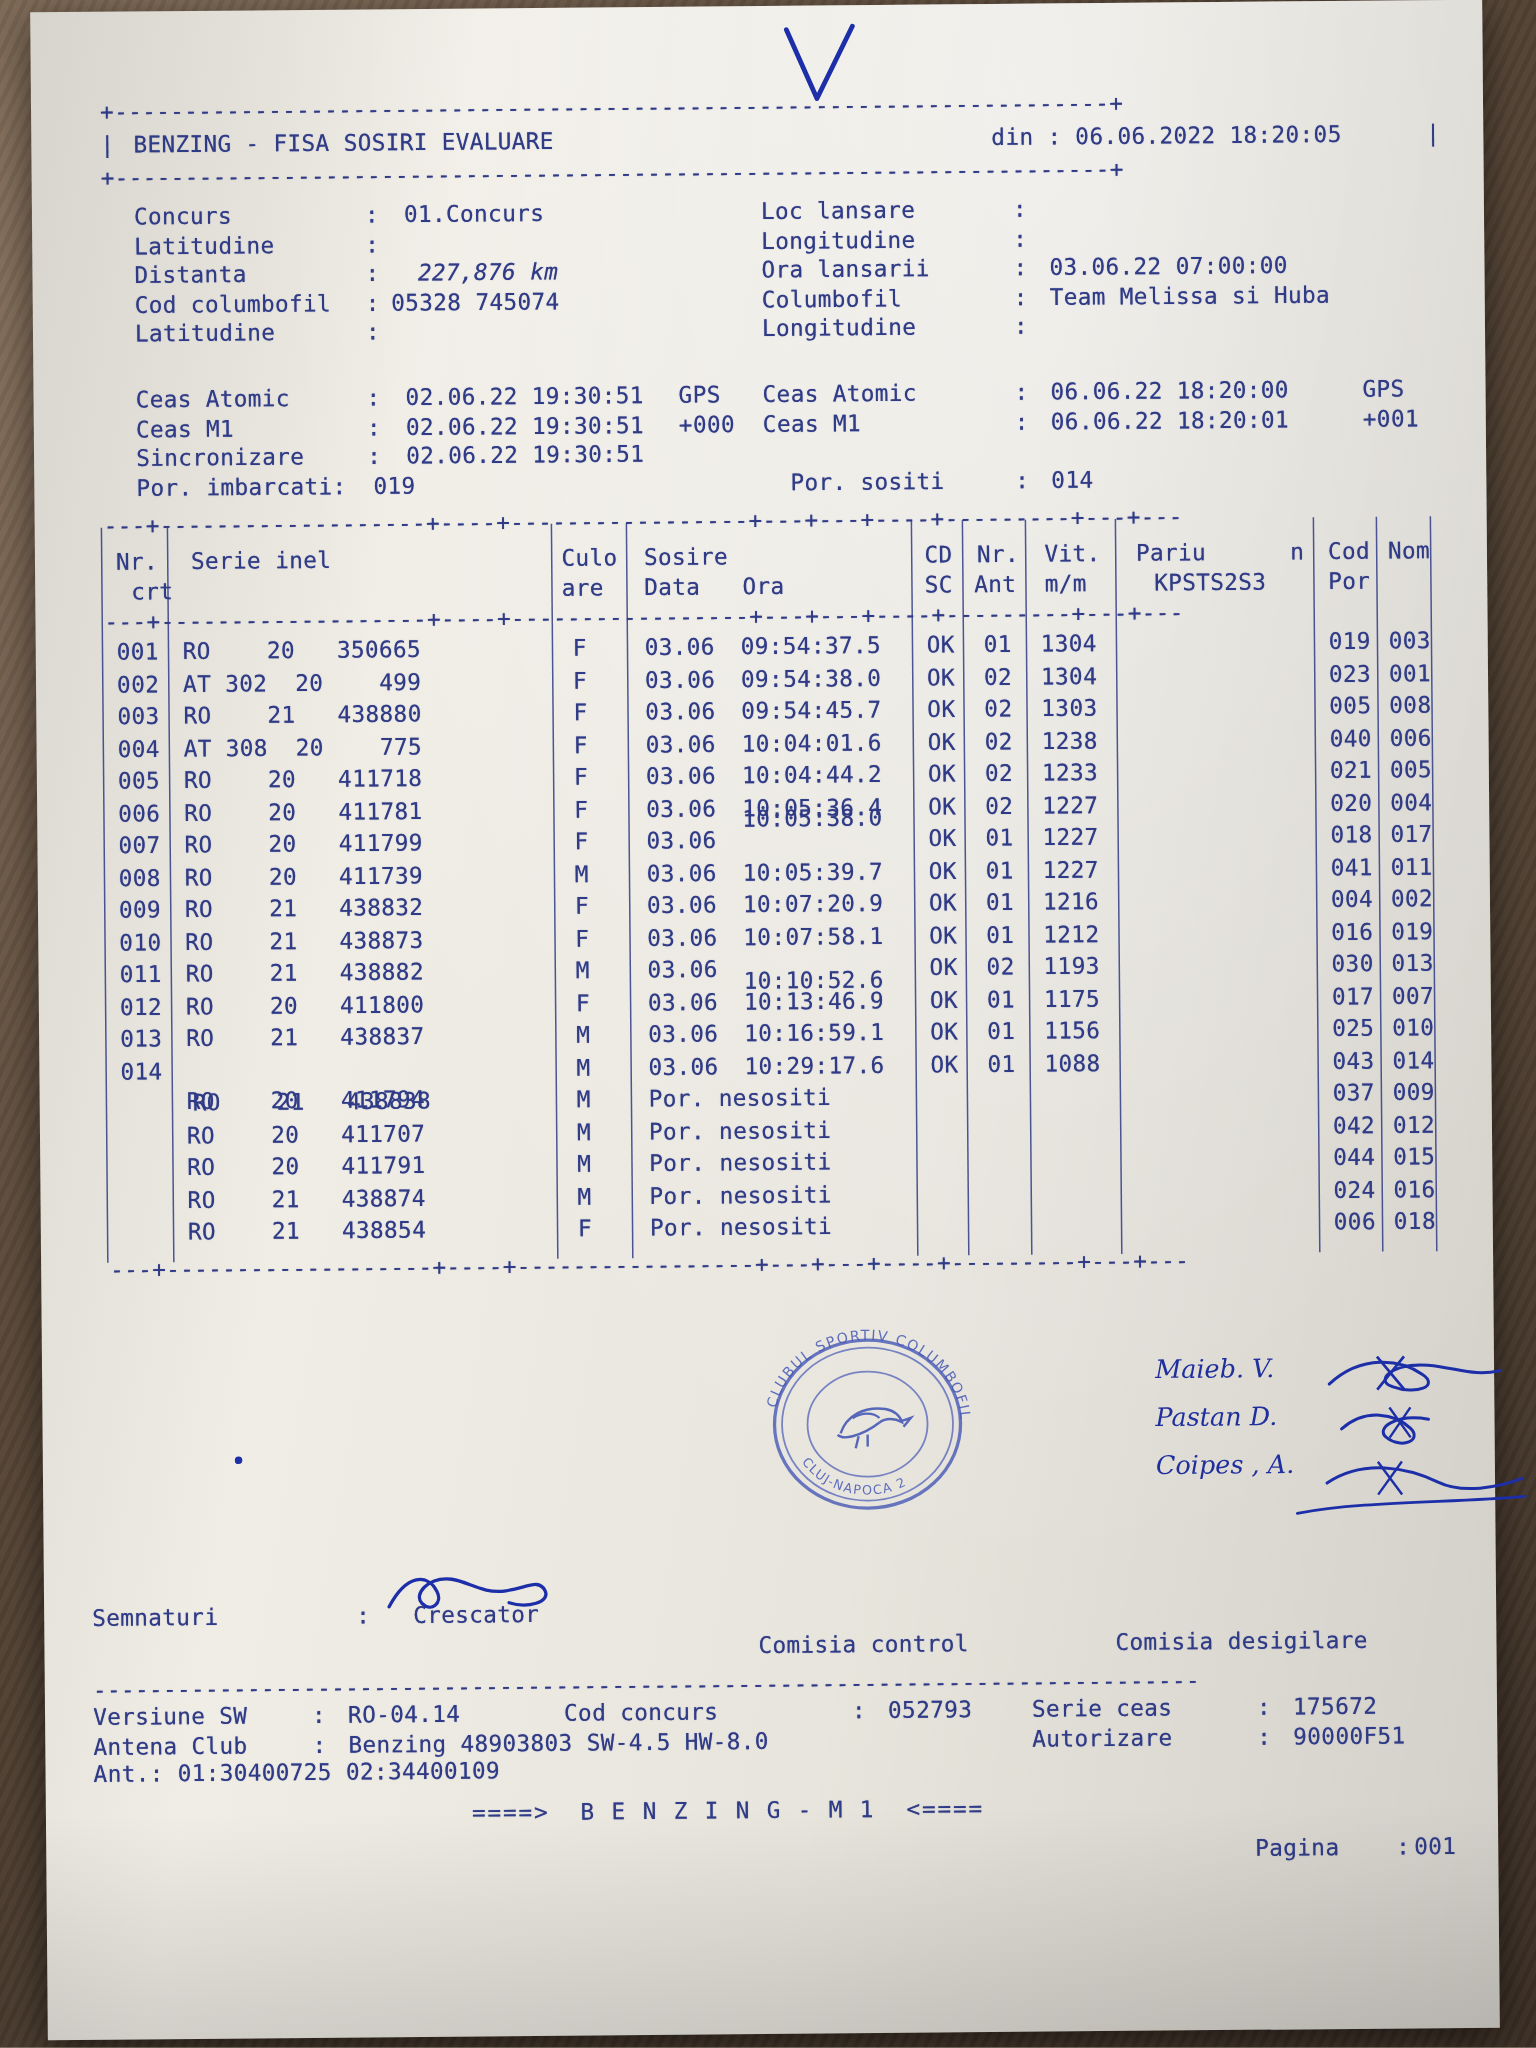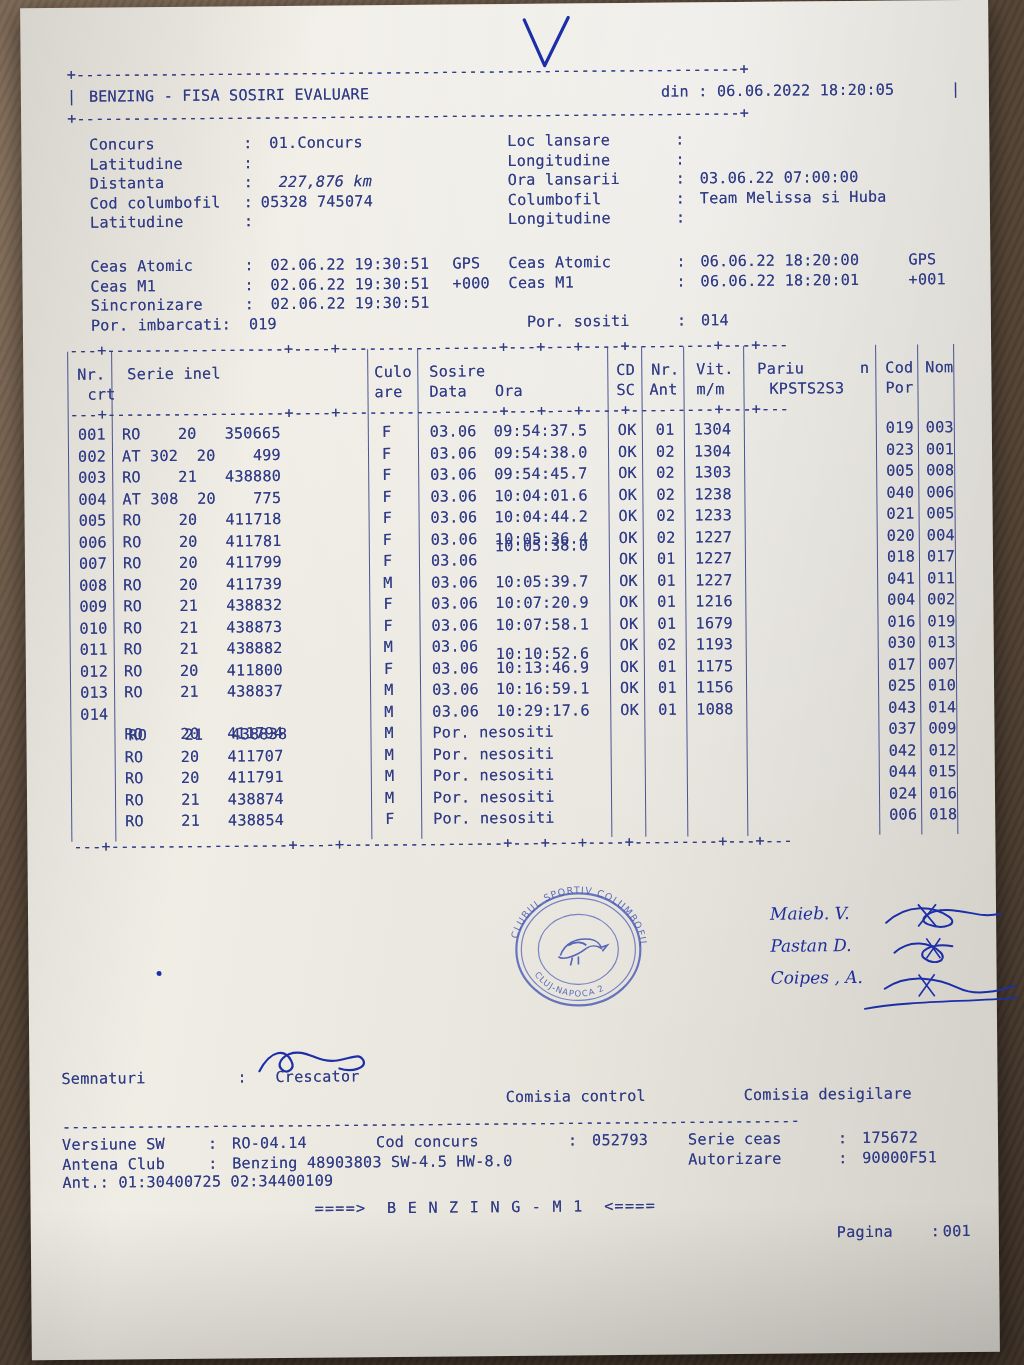--- a/index.html
+++ b/index.html
@@ -349,21 +349,21 @@
           <div class="print" style="left: 856px; top: 532px;">002</div>
         </div>
         <div style="position: absolute; left: 0px; top: 0px;">
           <div class="print" style="left: 8px; top: 553.5px;">010</div>
           <div class="print" style="left: 52px; top: 553.5px;">RO    21   438873</div>
           <div class="print" style="left: 312px; top: 553.5px;">F</div>
           <div class="print" style="left: 360px; top: 553.5px;">03.06</div>
           <div class="print" style="left: 424px; top: 553.5px;">10:07:58.1</div>
           <div class="print" style="left: 548px; top: 553.5px;">OK</div>
           <div class="print" style="left: 586px; top: 553.5px;">01</div>
-          <div class="print" style="left: 624px; top: 553.5px;">1679</div>
+          <div class="print" style="left: 624px; top: 553.5px;">1212</div>
           <div class="print" style="left: 816px; top: 553.5px;">016</div>
           <div class="print" style="left: 856px; top: 553.5px;">019</div>
         </div>
         <div style="position: absolute; left: 0px; top: 0px;">
           <div class="print" style="left: 8px; top: 575px;">011</div>
           <div class="print" style="left: 52px; top: 575px;">RO    21   438882</div>
           <div class="print" style="left: 312px; top: 575px;">M</div>
           <div class="print" style="left: 360px; top: 575px;">03.06</div>
           <div class="print" style="left: 424px; top: 583px;">10:10:52.6</div>
           <div class="print" style="left: 548px; top: 575px;">OK</div>

